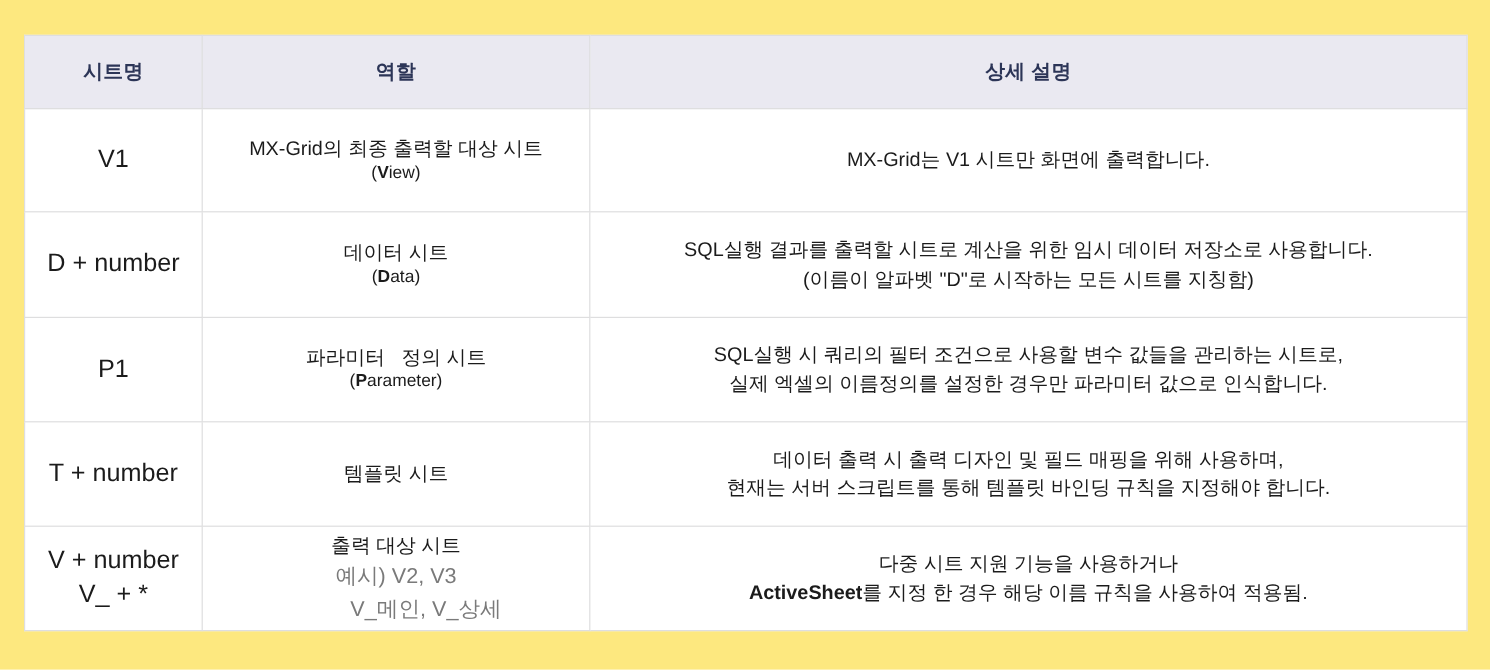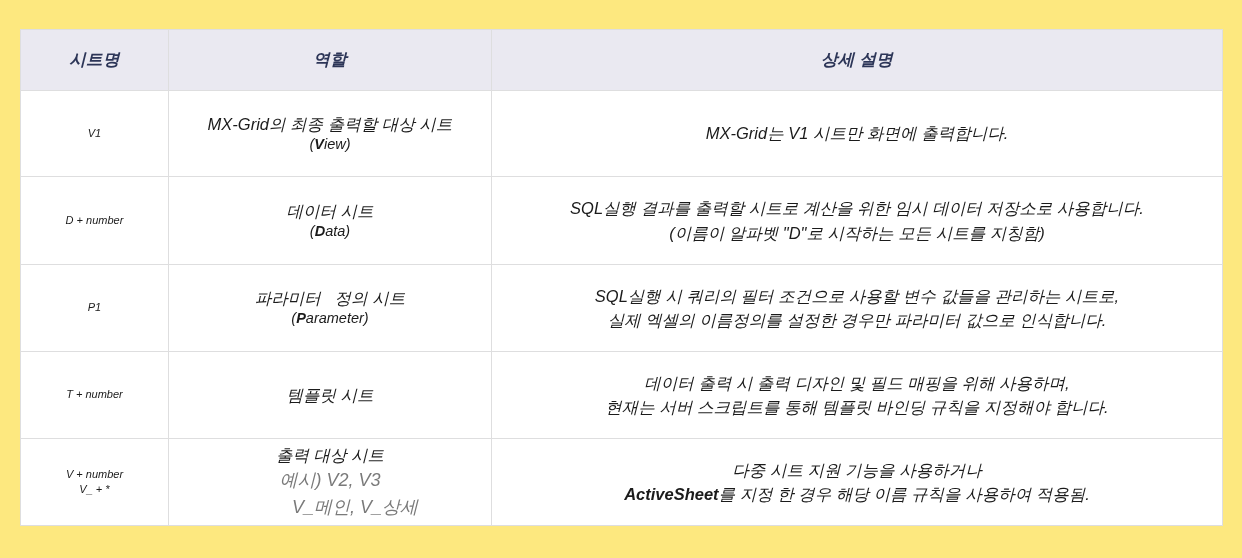--- a/index.html
+++ b/index.html
@@ -12,21 +12,20 @@
     background: #fde87f;
     font-family: "Liberation Sans", "DejaVu Sans", sans-serif;
     overflow: hidden;
   }
   .page {
     position: relative;
     width: 1242px;
     height: 558px;
     box-sizing: border-box;
     padding: 29px 20px 30px 20px;
-    font-style: italic;
   }
   table.sheet-table {
     width: 1202px;
     border-collapse: collapse;
     background: #ffffff;
     table-layout: fixed;
   }
   table.sheet-table th,
   table.sheet-table td {
     border: 1px solid #dededf;
@@ -42,21 +41,21 @@
     text-align: center;
     letter-spacing: 0.3px;
   }
   col.c-name  { width: 148px; }
   col.c-role  { width: 323px; }
   col.c-desc  { width: 731px; }
 
   td.cell-name {
     text-align: center;
     color: #1b1b1b;
-    font-size: 11px;
+    font-size: 21px;
     line-height: 1.38;
     padding: 6px 4px;
     margin-left: 12px;
   }
   td.cell-name .name-line { display: block; white-space: pre; }
 
   td.cell-role {
     text-align: center;
     color: #1b1b1b;
     font-size: 16.5px;

